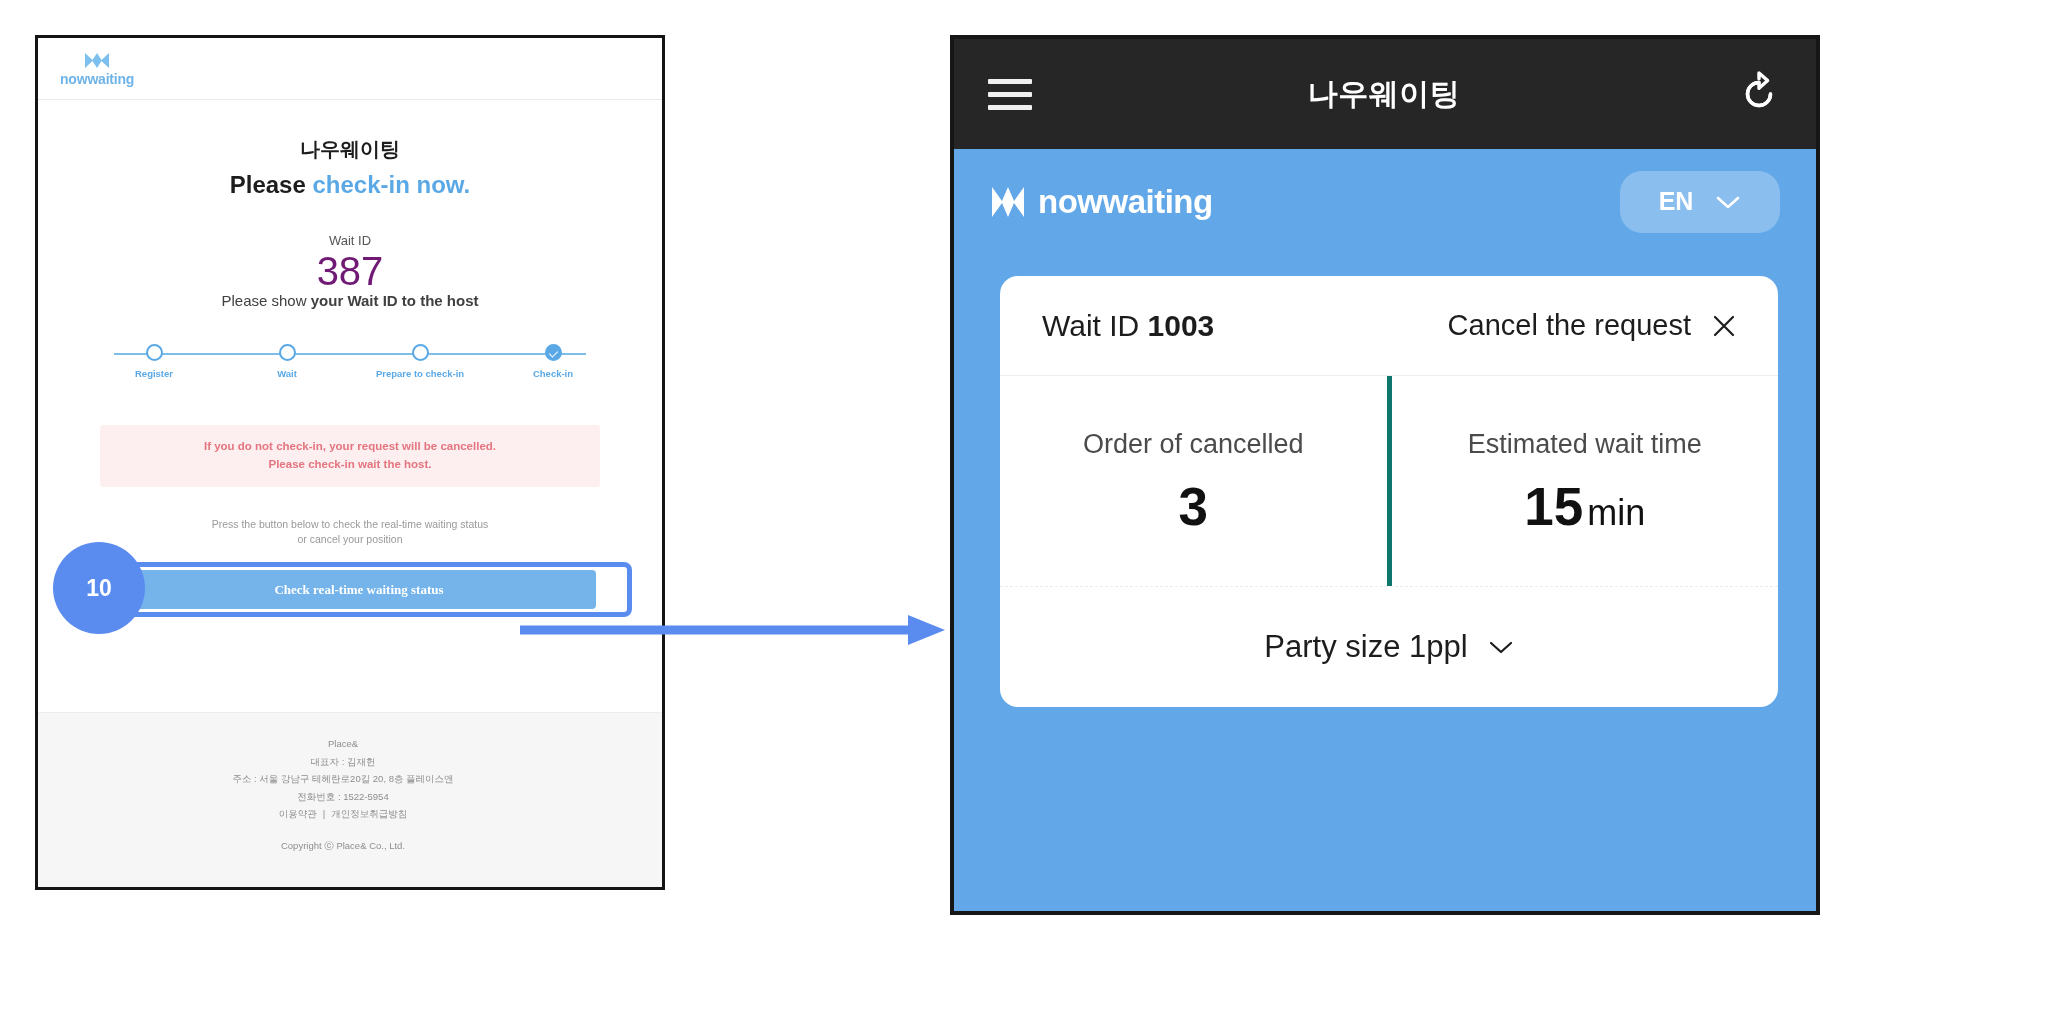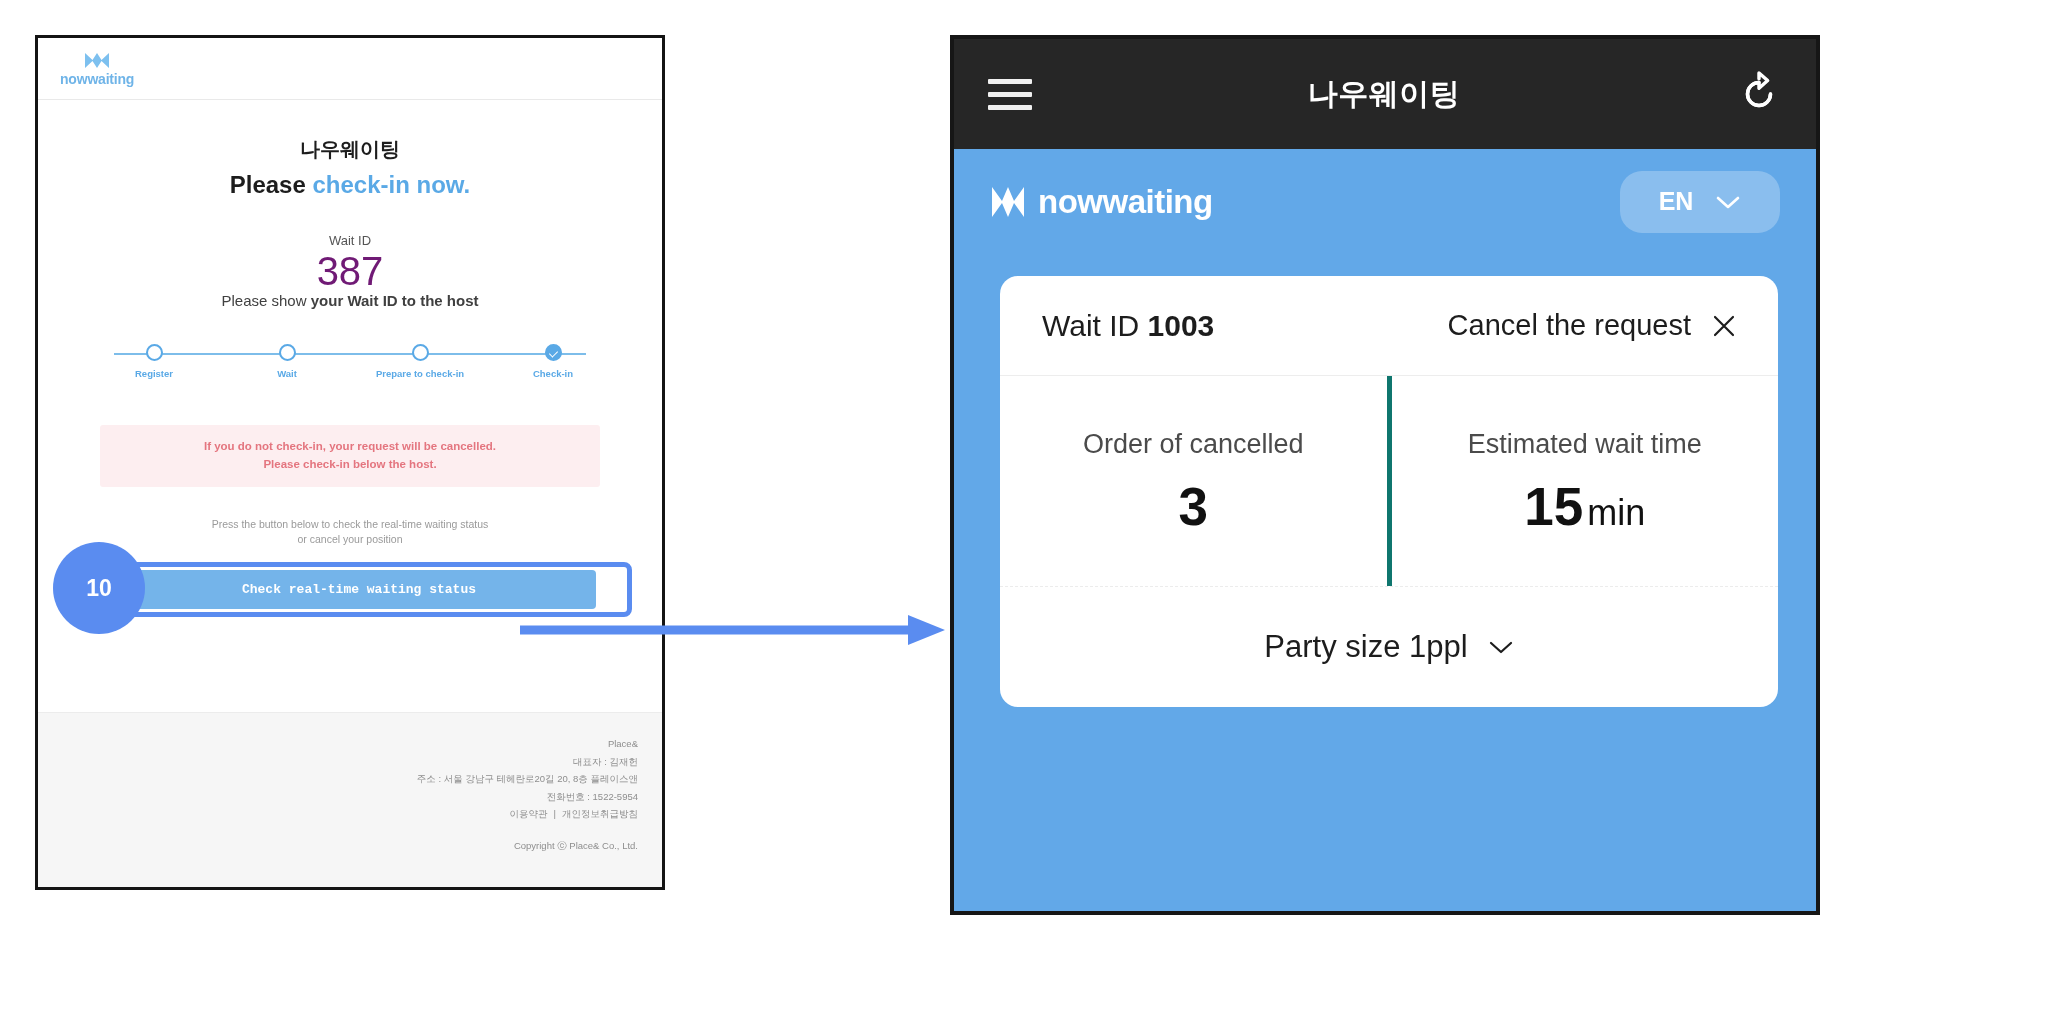--- a/index.html
+++ b/index.html
@@ -142,21 +142,21 @@
     border: 5px solid #5a8cf0;
     border-radius: 8px;
     box-sizing: border-box;
   }
   .lp-cta-btn {
     position: absolute; left: 22px; top: 10px; right: 4px; height: 39px;
     background: #74b4ea;
     border: none; border-radius: 4px;
     color: #ffffff;
     font-size: 13px; font-weight: 700;
-    font-family: Liberation Mono, monospace;
+    font-family: Liberation Serif, serif;
     cursor: pointer;
   }
   .lp-badge {
     position: absolute;
     left: -47px; top: -18px;
     width: 92px; height: 92px;
     border-radius: 50%;
     background: #5a8cf0;
     color: #ffffff;
     font-size: 23px; font-weight: 700;
@@ -164,21 +164,21 @@
     z-index: 3;
   }
 
   
   .lp-footer {
     position: absolute;
     left: 0; right: 0; bottom: 0;
     background: #f6f6f6;
     border-top: 1px solid #ececec;
     padding: 22px 24px 24px 10px;
-    text-align: right;
+    text-align: center;
     color: #8e8e8e;
     font-size: 9.5px;
     line-height: 1.85;
     height: 175px;
     box-sizing: border-box;
   }
   .lp-footer .f-sep { padding: 0 6px; }
   .lp-footer .f-copy { margin-top: 14px; }
   .lp-footer a { color: #8e8e8e; text-decoration: none; }
 
@@ -337,21 +337,21 @@
         </div>
         <div class="lp-step done">
           <div class="dot"></div>
           <div class="step-label">Check-in</div>
         </div>
       </div>
     </div>
 
     <div class="lp-warning">
       <div>If you do not check-in, your request will be cancelled.</div>
-      <div>Please check-in below the host.</div>
+      <div>Please check-in wait the host.</div>
     </div>
 
     <div class="lp-press-hint">
       <div>Press the button below to check the real-time waiting status</div>
       <div>or cancel your position</div>
     </div>
 
     <div class="lp-cta-wrap">
       <div class="lp-cta-highlight"></div>
       <button class="lp-cta-btn">Check real-time waiting status</button>

